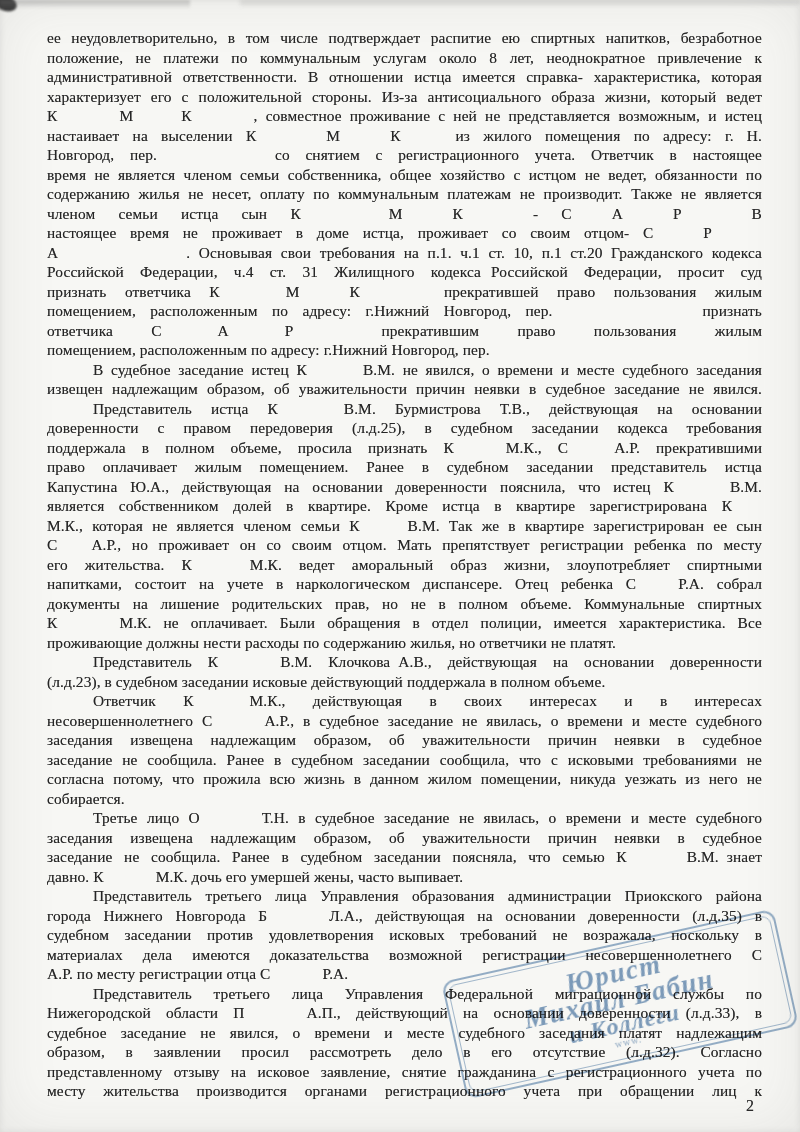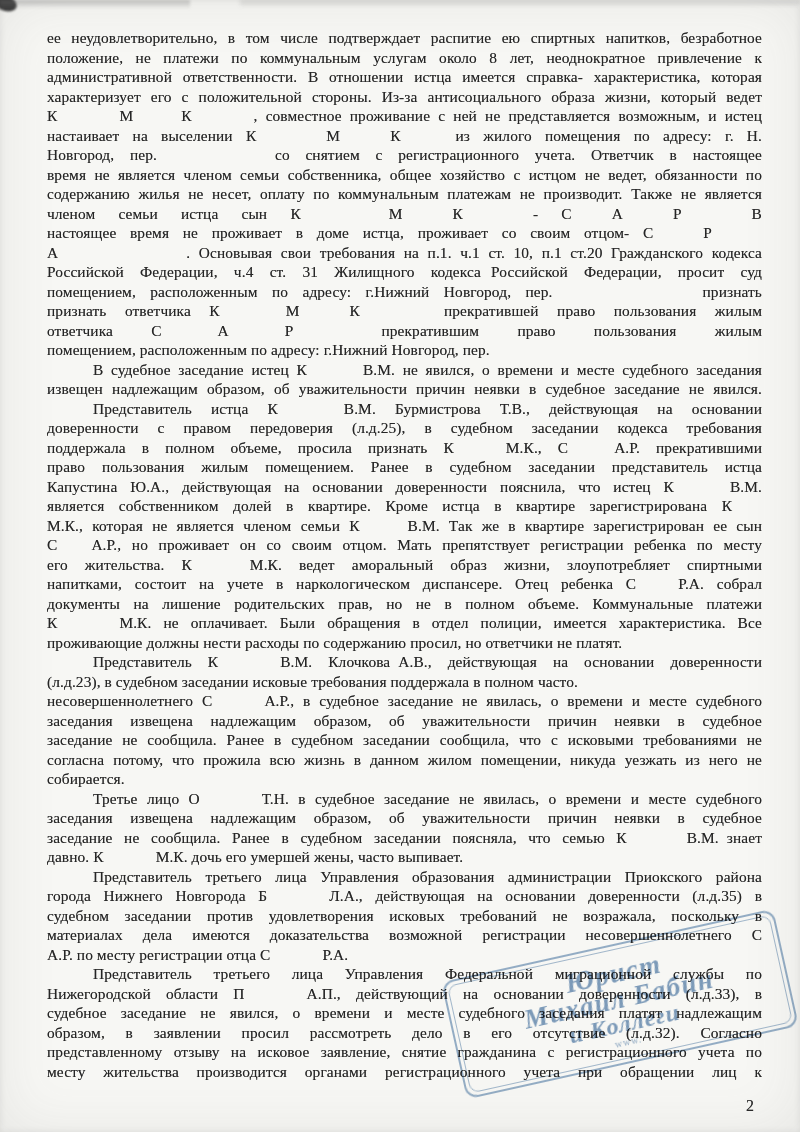--- a/index.html
+++ b/index.html
@@ -89,41 +89,42 @@
       <div class="line j">характеризует его с положительной стороны. Из-за антисоциального образа жизни, который ведет</div>
       <div class="line j">К<span class="gap" style="width: 62px;"></span>М<span class="gap" style="width: 48px;"></span>К<span class="gap" style="width: 62px;"></span>, совместное проживание с ней не представляется возможным, и истец</div>
       <div class="line j">настаивает на выселении К<span class="gap" style="width: 70px;"></span>М<span class="gap" style="width: 50px;"></span>К<span class="gap" style="width: 55px;"></span>из жилого помещения по адресу: г. Н.</div>
       <div class="line j">Новгород, пер.<span class="gap" style="width: 118px;"></span>со снятием с регистрационного учета. Ответчик в настоящее</div>
       <div class="line j">время не является членом семьи собственника, общее хозяйство с истцом не ведет, обязанности по</div>
       <div class="line j">содержанию жилья не несет, оплату по коммунальным платежам не производит. Также не является</div>
       <div class="line j">членом семьи истца сын К<span class="gap" style="width: 88px;"></span>М<span class="gap" style="width: 50px;"></span>К<span class="gap" style="width: 70px;"></span>- С<span class="gap" style="width: 40px;"></span>А<span class="gap" style="width: 50px;"></span>Р<span class="gap" style="width: 70px;"></span>В</div>
       <div class="line j">настоящее время не проживает в доме истца, проживает со своим отцом- С<span class="gap" style="width: 50px;"></span>Р<span class="gap" style="width: 50px;"></span></div>
       <div class="line j">А<span class="gap" style="width: 128px;"></span>. Основывая свои требования на п.1. ч.1 ст. 10, п.1 ст.20 Гражданского кодекса</div>
       <div class="line j">Российской Федерации, ч.4 ст. 31 Жилищного кодекса<span class="gap" style="width: 10px;"></span>Российской Федерации, просит суд</div>
+      <div class="line j">признать ответчика К<span class="gap" style="width: 66px;"></span>М<span class="gap" style="width: 50px;"></span>К<span class="gap" style="width: 84px;"></span>прекратившей право пользования жилым</div>
       <div class="line j">помещением, расположенным по адресу: г.Нижний Новгород, пер.<span class="gap" style="width: 150px;"></span>признать</div>
-      <div class="line j">признать ответчика К<span class="gap" style="width: 66px;"></span>М<span class="gap" style="width: 50px;"></span>К<span class="gap" style="width: 84px;"></span>прекратившей право пользования жилым</div>
       <div class="line j">ответчика С<span class="gap" style="width: 56px;"></span>А<span class="gap" style="width: 56px;"></span>Р<span class="gap" style="width: 88px;"></span>прекратившим право пользования жилым</div>
       <div class="line">помещением, расположенным по адресу: г.Нижний Новгород, пер.</div>
       <div class="line j ind">В судебное заседание истец К<span class="gap" style="width: 56px;"></span>В.М. не явился, о времени и месте судебного заседания</div>
       <div class="line j">извещен надлежащим образом, об уважительности причин неявки в судебное заседание не явился.</div>
       <div class="line j ind">Представитель истца К<span class="gap" style="width: 66px;"></span>В.М. Бурмистрова Т.В., действующая на основании</div>
       <div class="line j">доверенности с правом передоверия (л.д.25), в судебном заседании кодекса требования</div>
       <div class="line j">поддержала в полном объеме, просила признать К<span class="gap" style="width: 52px;"></span>М.К., С<span class="gap" style="width: 46px;"></span>А.Р. прекратившими</div>
-      <div class="line j">право пользования жилым помещением. Ранее в судебном заседании представитель истца</div>
+      <div class="line j">право оплачивает жилым помещением. Ранее в судебном заседании представитель истца</div>
       <div class="line j">Капустина Ю.А., действующая на основании доверенности пояснила, что истец К<span class="gap" style="width: 56px;"></span>В.М.</div>
       <div class="line j">является собственником долей в квартире. Кроме истца в квартире зарегистрирована К<span class="gap" style="width: 30px;"></span></div>
       <div class="line j">М.К., которая не является членом семьи К<span class="gap" style="width: 48px;"></span>В.М. Так же в квартире зарегистрирован ее сын</div>
       <div class="line j">С<span class="gap" style="width: 34px;"></span>А.Р., но проживает он со своим отцом. Мать препятствует регистрации ребенка по месту</div>
       <div class="line j">его жительства. К<span class="gap" style="width: 58px;"></span>М.К. ведет аморальный образ жизни, злоупотребляет спиртными</div>
       <div class="line j">напитками, состоит на учете в наркологическом диспансере. Отец ребенка С<span class="gap" style="width: 42px;"></span>Р.А. собрал</div>
-      <div class="line j">документы на лишение родительских прав, но не в полном объеме. Коммунальные платежи</div>
+      <div class="line j">документы на лишение родительских прав, но не в полном объеме. Коммунальные спиртных</div>
       <div class="line j">К<span class="gap" style="width: 62px;"></span>М.К. не оплачивает. Были обращения в отдел полиции, имеется характеристика. Все</div>
-      <div class="line">проживающие должны нести расходы по содержанию просил, но ответчики не платят.</div>
+      <div class="line">проживающие должны нести расходы по содержанию жилья, но ответчики не платят.</div>
       <div class="line j ind">Представитель К<span class="gap" style="width: 62px;"></span>В.М. Клочкова<span class="gap" style="width: 8px;"></span>А.В., действующая на основании доверенности</div>
-      <div class="line">(л.д.23), в судебном заседании исковые требования поддержала в полном часто.</div>
+      <div class="line">(л.д.23), в судебном заседании исковые действующий поддержала в полном объеме.</div>
+      <div class="line j ind">Ответчик К<span class="gap" style="width: 56px;"></span>М.К., действующая в своих интересах и в интересах</div>
       <div class="line j">несовершеннолетнего С<span class="gap" style="width: 52px;"></span>А.Р., в судебное заседание не явилась, о времени и месте судебного</div>
       <div class="line j">заседания извещена надлежащим образом, об уважительности причин неявки в судебное</div>
       <div class="line j">заседание не сообщила. Ранее в судебном заседании сообщила, что с исковыми требованиями не</div>
       <div class="line j">согласна потому, что прожила всю жизнь в данном жилом помещении, никуда уезжать из него не</div>
       <div class="line">собирается.</div>
       <div class="line j ind">Третье лицо О<span class="gap" style="width: 62px;"></span>Т.Н. в судебное заседание не явилась, о времени и месте судебного</div>
       <div class="line j">заседания извещена надлежащим образом, об уважительности причин неявки в судебное</div>
       <div class="line j">заседание не сообщила. Ранее в судебном заседании поясняла, что семью К<span class="gap" style="width: 60px;"></span>В.М.<span class="gap" style="width: 8px;"></span>знает</div>
       <div class="line">давно. К<span class="gap" style="width: 52px;"></span>М.К. дочь его умершей жены, часто выпивает.</div>
       <div class="line j ind">Представитель третьего лица Управления образования администрации Приокского района</div>

